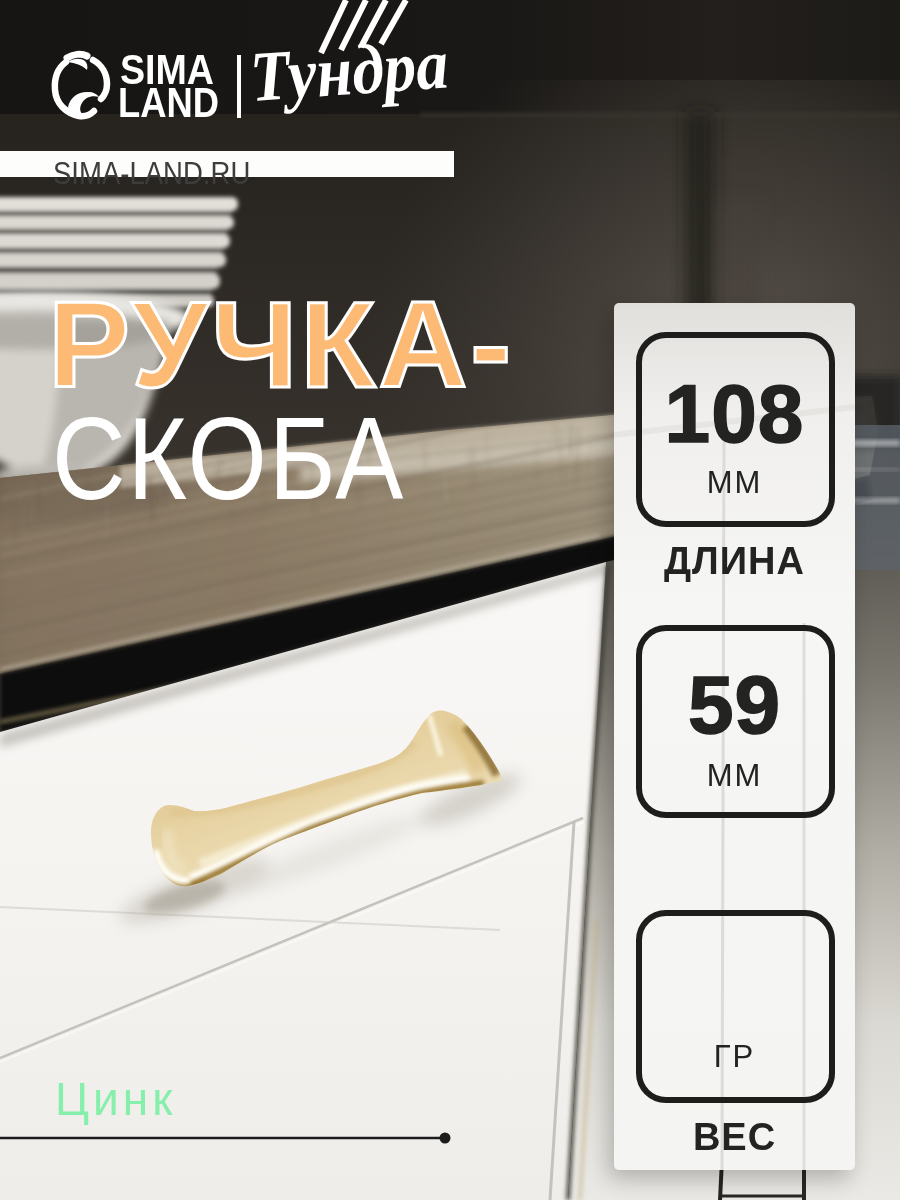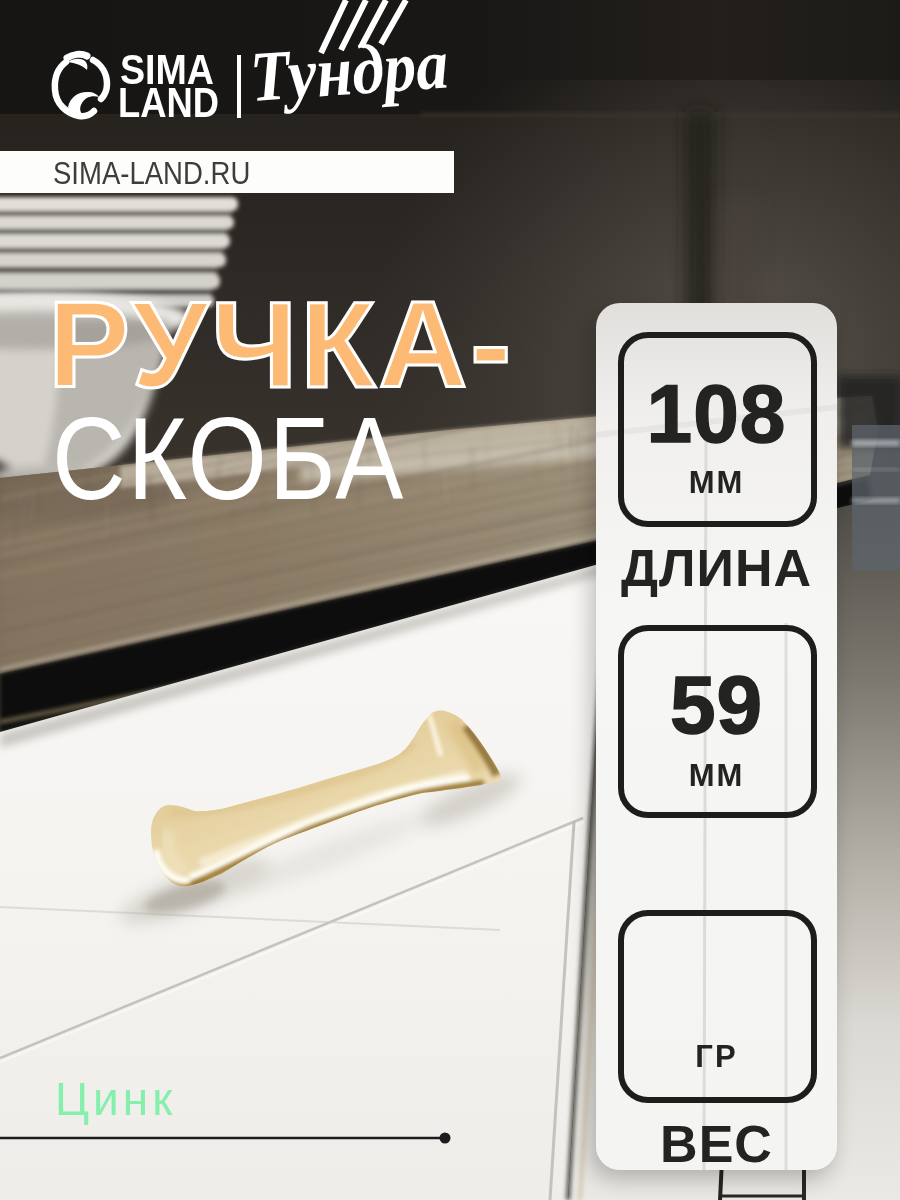--- a/index.html
+++ b/index.html
@@ -1,29 +1,29 @@
 <!DOCTYPE html>
 <html><head>
 <meta charset="utf-8">
 <style>
 html,body{margin:0;padding:0;background:#222}
 #page{position:relative;width:900px;height:1200px;overflow:hidden;font-family:"Liberation Sans",sans-serif;background:#211e1b}
 #bg{position:absolute;left:0;top:0}
-.simabar{position:absolute;left:0;top:151px;width:454px;height:42px;background:#fdfdfc}
+.simabar{position:absolute;left:0;top:151px;width:454px;height:26px;background:#fdfdfc}
 .simabar span{position:absolute;left:53px;top:4px;font-size:32px;letter-spacing:0px;color:#3d3d3d;display:inline-block;transform:scaleX(.86);transform-origin:left center}
 .title1{position:absolute;left:48px;top:283px;font-size:123px;font-weight:700;color:#fdba74;letter-spacing:3px;line-height:1;-webkit-text-stroke:3px #fff}
 .title2{position:absolute;left:52px;top:401px;font-size:116px;font-weight:400;color:#fff;letter-spacing:2px;line-height:1;transform:scaleX(.88);transform-origin:left center}
-.panel{position:absolute;left:596px;top:303px;width:241px;height:867px;border-radius:24px;
+.panel{position:absolute;left:614px;top:303px;width:241px;height:867px;border-radius:5px;
   background:linear-gradient(180deg,#e0dfdc 0px,#f0efed 110px,#f6f6f5 300px,#f4f4f2 100%);
   box-shadow:-5px 9px 22px rgba(0,0,0,.24)}
 .pbox{position:absolute;left:22px;width:199px;height:195px;border:6px solid #1d1d1b;border-radius:30px;box-sizing:border-box}
 .ptxt{position:absolute;left:0;width:100%;text-align:center;color:#232321;line-height:1}
 .num{font-size:82px;font-weight:700;letter-spacing:1px;-webkit-text-stroke:1.5px #232321}
-.unit{font-size:31px;font-weight:700;letter-spacing:2px}
-.lab{font-size:52px;font-weight:700;letter-spacing:1px}
+.unit{font-size:31px;font-weight:400;letter-spacing:2px}
+.lab{font-size:38px;font-weight:700;letter-spacing:1px}
 .zinc{position:absolute;left:55px;top:1072px;font-size:46px;font-weight:400;color:#86efac;letter-spacing:4px}
 </style>
 </head>
 <body>
 <div id="page">
 
 <svg id="bg" width="900" height="1200" viewBox="0 0 900 1200">
   <defs>
     <radialGradient id="glow" gradientUnits="userSpaceOnUse" cx="745" cy="370" r="380">
       <stop offset="0" stop-color="#5c564e"></stop>

